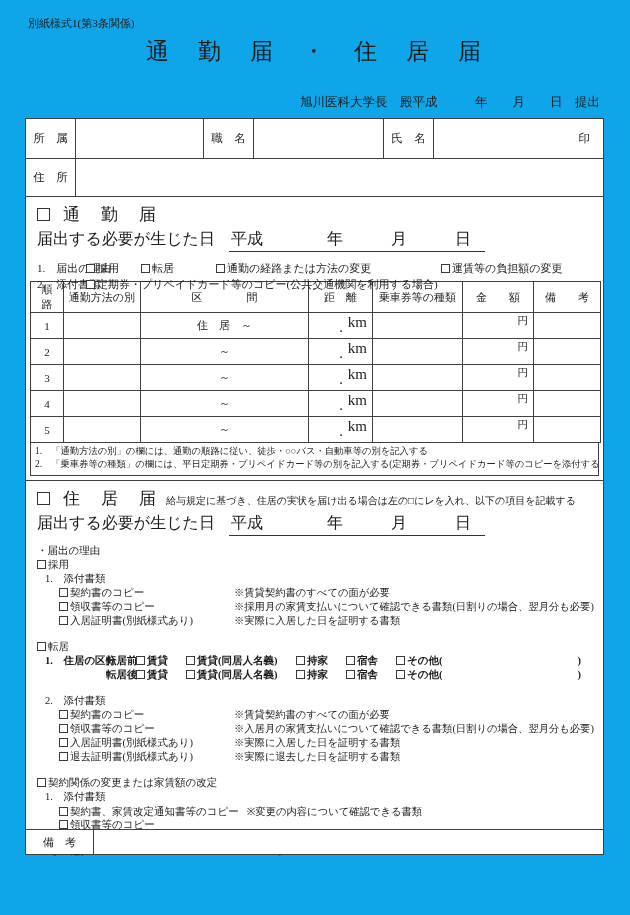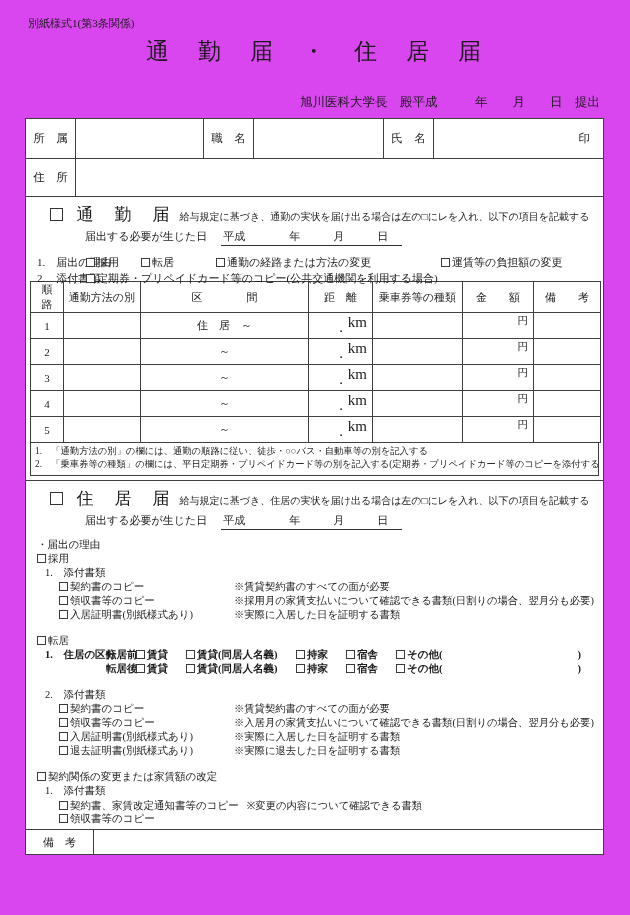--- a/index.html
+++ b/index.html
@@ -1,42 +1,42 @@
 <!DOCTYPE html>
 <html><head>
 <meta charset="utf-8">
 <style>
   * { box-sizing: border-box; margin: 0; padding: 0; }
   html,body { background:#fff; }
   .page {
-    position: relative; width: 630px; height: 915px; background:#d946ef;
+    position: relative; width: 630px; height: 915px; background:#0ea5e9;
     color:#1b1b1b; font-family:"Liberation Serif","DejaVu Serif",serif;
     overflow: hidden;
   }
   .form-id { position:absolute; top:16px; left:28px; font-size:11px; }
   .doc-title { position:absolute; top:36px; left:0; width:100%; text-align:center; font-size:23px; letter-spacing:3px; white-space:nowrap; }
   .addr-row { position:absolute; top:94px; left:28px; right:30px; display:flex; justify-content:flex-end; font-size:12.5px; }
   .outer { position:absolute; top:118px; left:25px; width:579px; height:737px; border:1px solid #3f3f3f; background:#fff; }
 
   
   .idrow { display:flex; border-bottom:1px solid #3f3f3f; }
   .idrow.r1 { height:40px; }
   .idrow.r2 { height:38px; }
   .cell { border-right:1px solid #3f3f3f; display:flex; align-items:center; justify-content:center; font-size:11.5px; height:100%; }
   .w1 { width:50px; } .w2 { width:128px; } .w3 { width:50px; } .w4 { width:130px; } .w5 { width:50px; }
   .w6 { flex:1; border-right:none; justify-content:flex-end; padding-right:13px; }
   .wrest { flex:1; border-right:none; }
 
   
   .com { height:84px; padding:6px 0 0 11px; font-size:11px; position:relative; }
-  .sechead { display:flex; align-items:baseline; white-space:nowrap;justify-content:center; }
+  .sechead { display:flex; align-items:baseline; white-space:nowrap; }
   .cbL { width:13px; height:13px; border:1px solid #333; display:inline-block; margin-right:13px; align-self:center; flex:none; }
   .sectitle { font-size:17px; letter-spacing:2px; }
   .secdesc { font-size:10px; margin-left:8px; }
-  .dateline { margin-top:3px; font-size:11px;margin-left:48px; }
+  .dateline { margin-top:3px; font-size:16px; }
   .dateline .dl { margin-right:14px; }
   .u { border-bottom:1px solid #333; padding:0 14px 1px 2px; display:inline-block; }
   .cline { position:relative; height:15px; margin-top:9px; font-size:11px; }
   .at { position:absolute; top:0; white-space:nowrap; }
   .cb { display:inline-block; width:9px; height:9px; border:1px solid #3a3a3a; margin-right:2px; vertical-align:-1px; background:#fff; }
 
   
   .rt { border-collapse:collapse; table-layout:fixed; margin:0 4px; font-size:11px; width:570px; }
   .rt th, .rt td { border:1px solid #3f3f3f; font-weight:normal; padding:0; text-align:center; }
   .rt thead tr { height:21px; }
@@ -91,21 +91,20 @@
     </div>
     <div class="idrow r2">
       <div class="cell w1">住　所</div>
       <div class="cell wrest"></div>
     </div>
 
     <div class="com">
       <div class="sechead">
         <span class="cbL"></span>
         <span class="sectitle">通　勤　届</span>
-        <span class="secdesc">給与規定に基づき、通勤の実状を届け出る場合は左の□にレを入れ、以下の項目を記載する</span>
       </div>
       <div class="dateline">
         <span class="dl">届出する必要が生じた日</span><span class="u">平成　　　　年　　　月　　　日</span>
       </div>
       <div class="cline">
         <span class="at" style="left:0">1.　届出の理由</span>
         <span class="at" style="left:49px"><span class="cb"></span><span>採用</span></span>
         <span class="at" style="left:104px"><span class="cb"></span><span>転居</span></span>
         <span class="at" style="left:179px"><span class="cb"></span><span>通勤の経路または方法の変更</span></span>
         <span class="at" style="left:404px"><span class="cb"></span><span>運賃等の負担額の変更</span></span>

